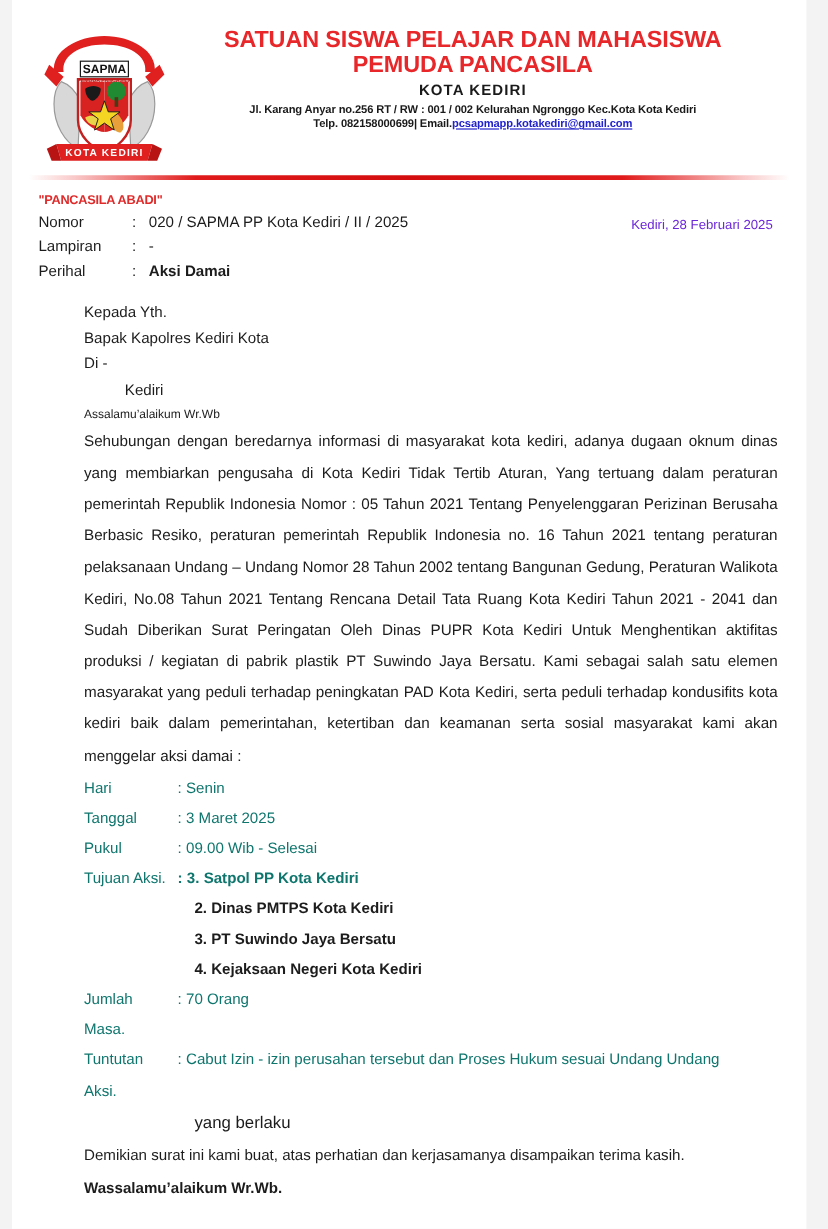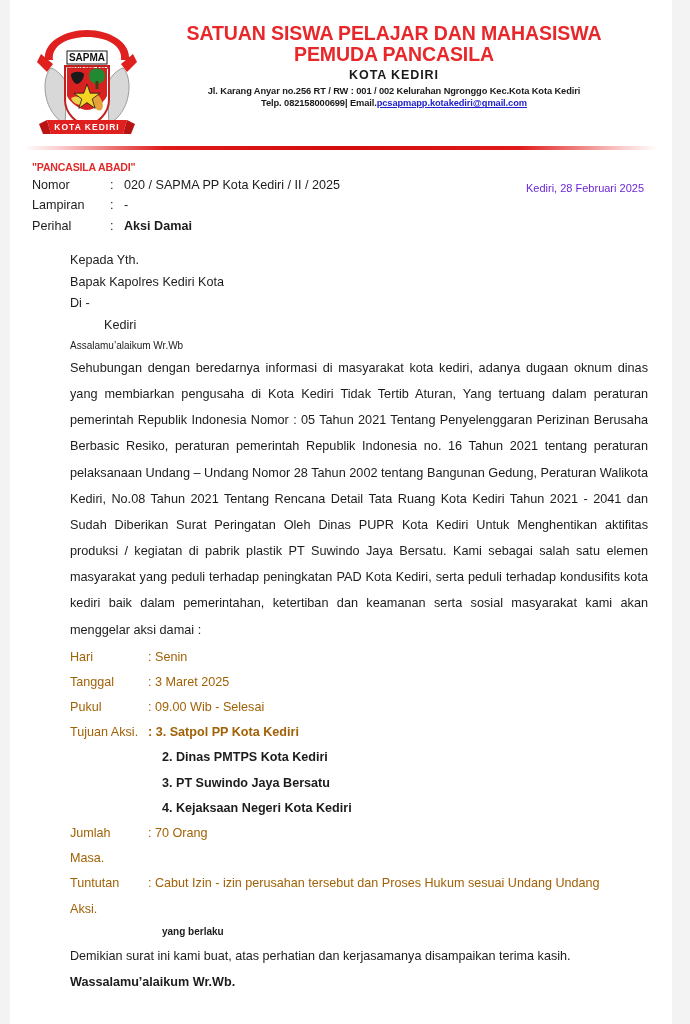--- a/index.html
+++ b/index.html
@@ -152,38 +152,37 @@
     padding-left: 38px;
     padding-right: 2px;
     margin-top: 1px;
   }
 
   
   .details { padding-left: 38px; margin-top: 2px; }
   .d-row {
     display: flex;
     font-size: 12.6px;
-    color: #a16207;
+    color: #0f766e;
     line-height: 2.0;
   }
   .d-label { width: 78px; flex: 0 0 78px; }
   .d-val { flex: 1 1 auto; }
   .d-sub {
     padding-left: 92px;
     font-size: 12.6px;
     color: #1c1c1c;
     line-height: 2.0;
     font-weight: bold;
   }
   .d-cont {
     padding-left: 92px;
-    font-size: 10px;
+    font-size: 14px;
     color: #1c1c1c;
     line-height: 1.9;
-    font-weight: bold;
   }
   .d-row .d-val.bold { font-weight: bold; }
   .closing {
     padding-left: 38px;
     font-size: 12.6px;
     color: #1c1c1c;
     line-height: 1.78;
     margin-top: 4px;
   }
   .closing.bold { font-weight: bold; }

